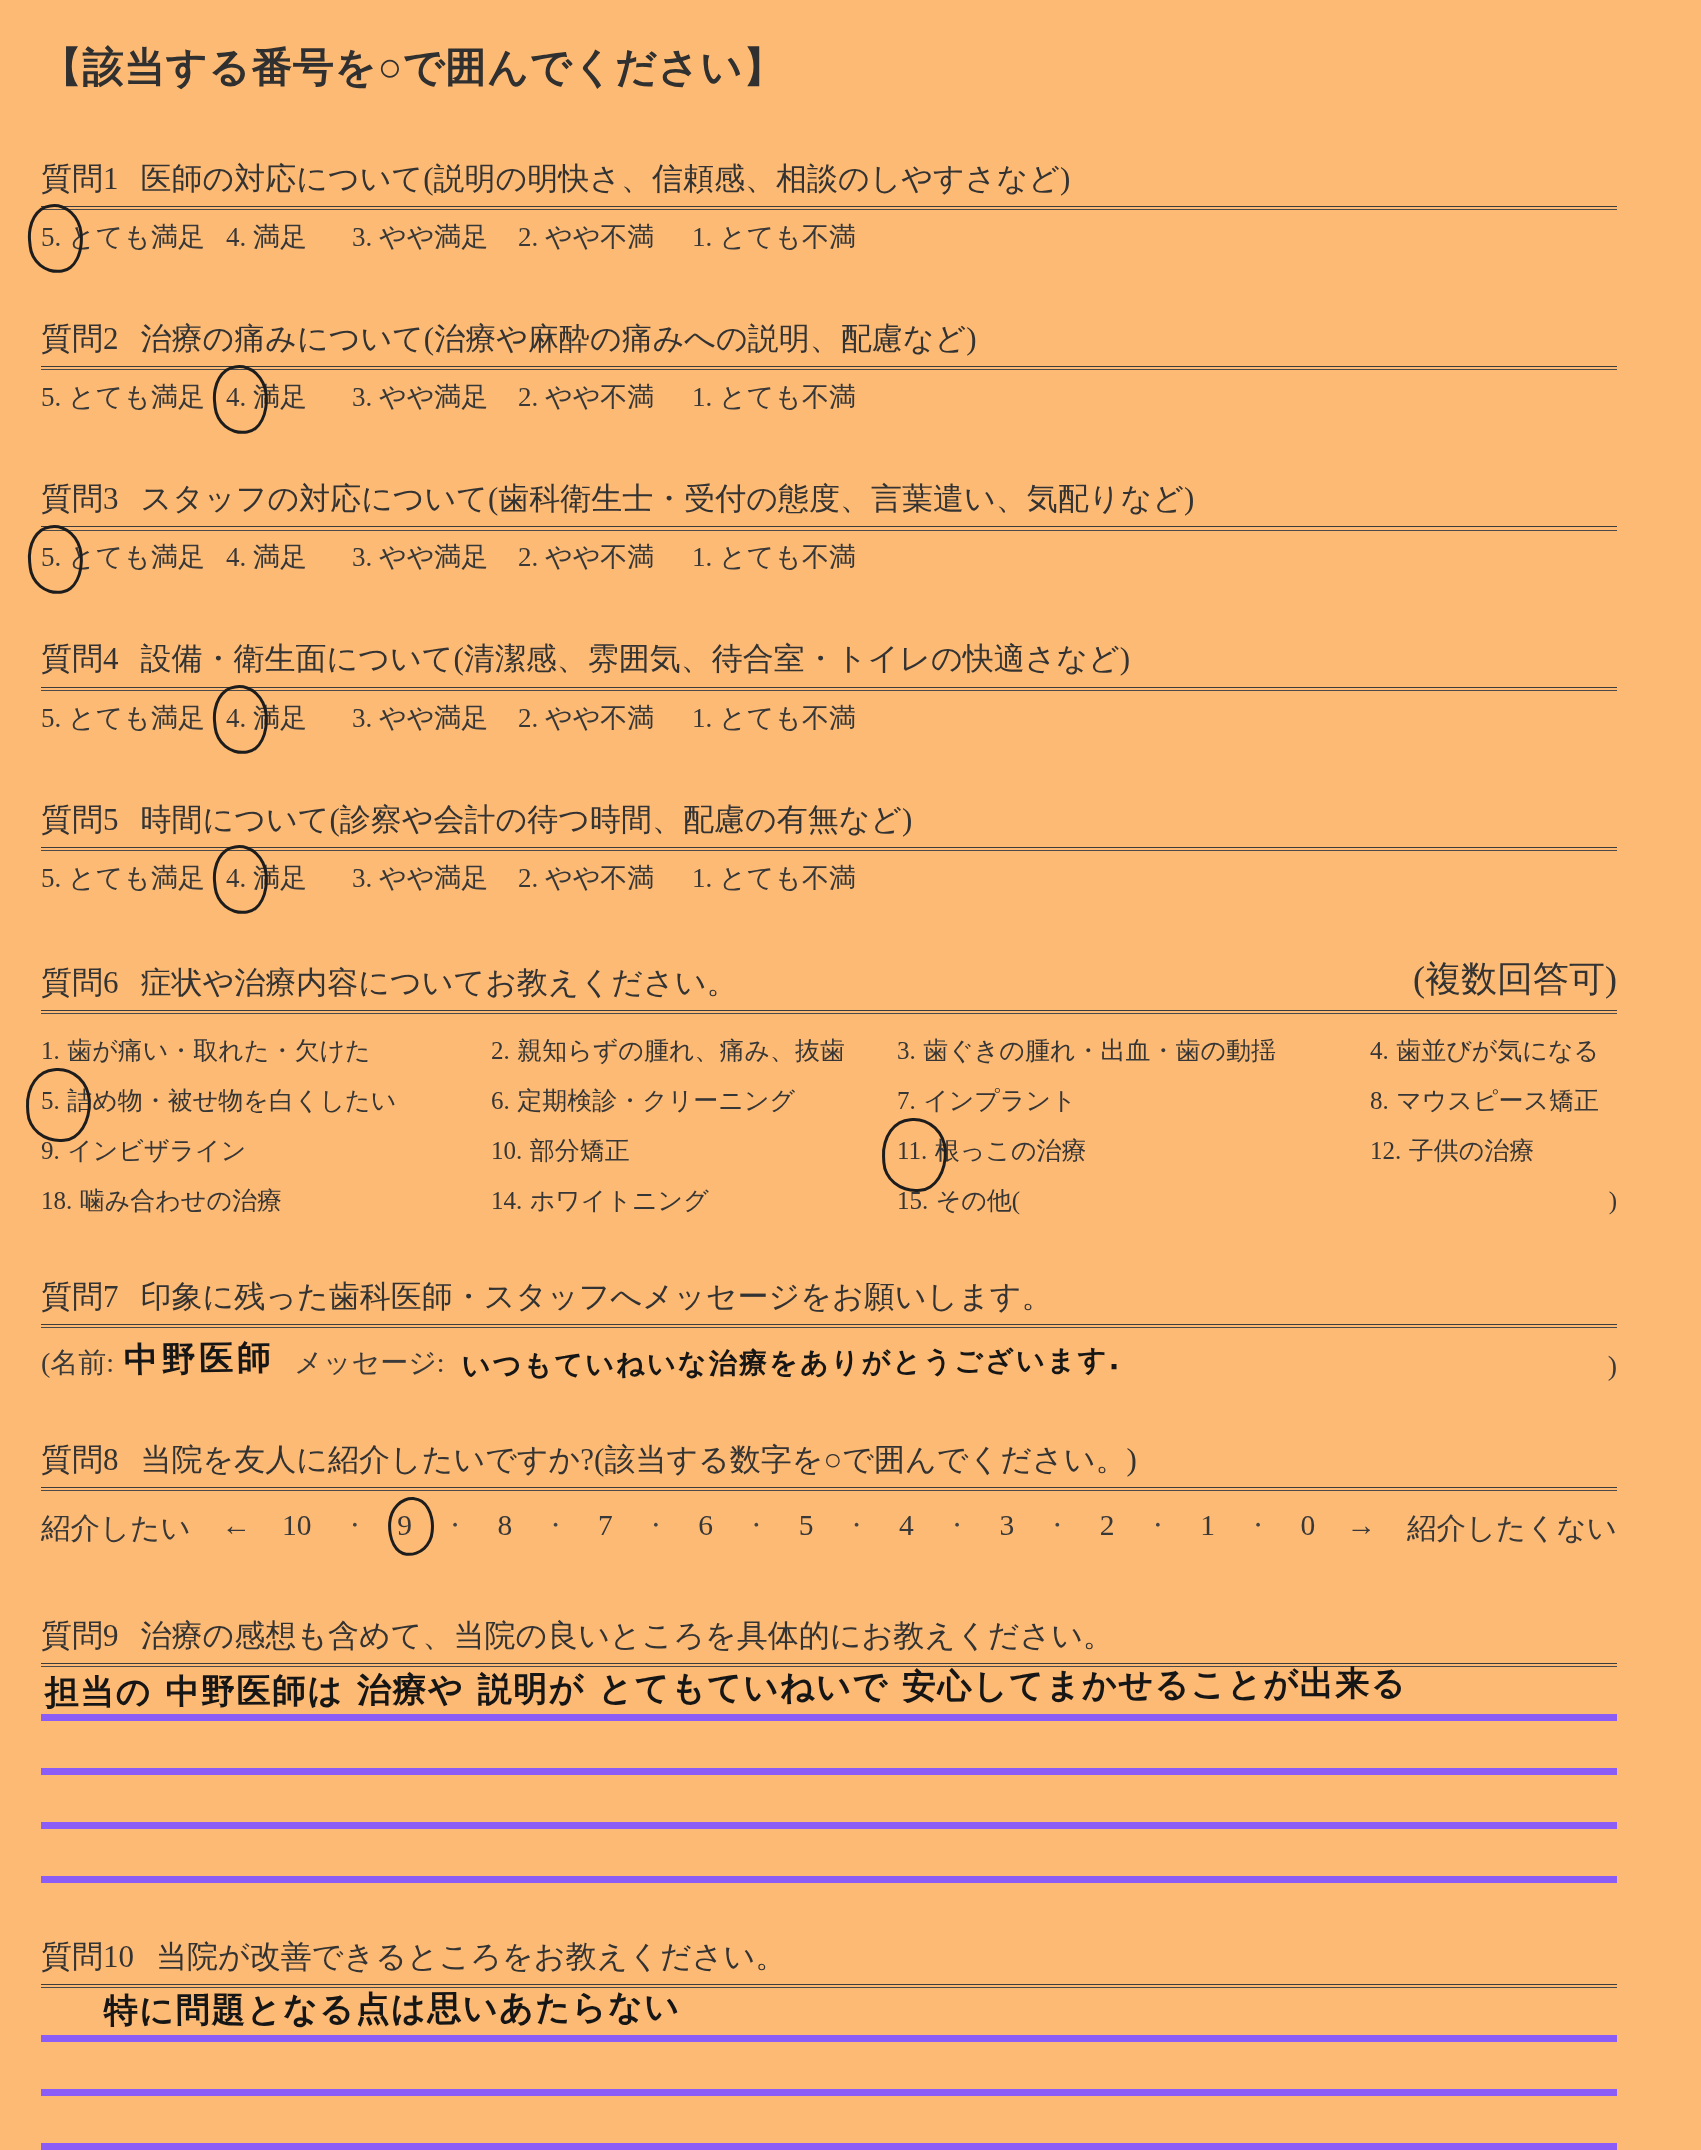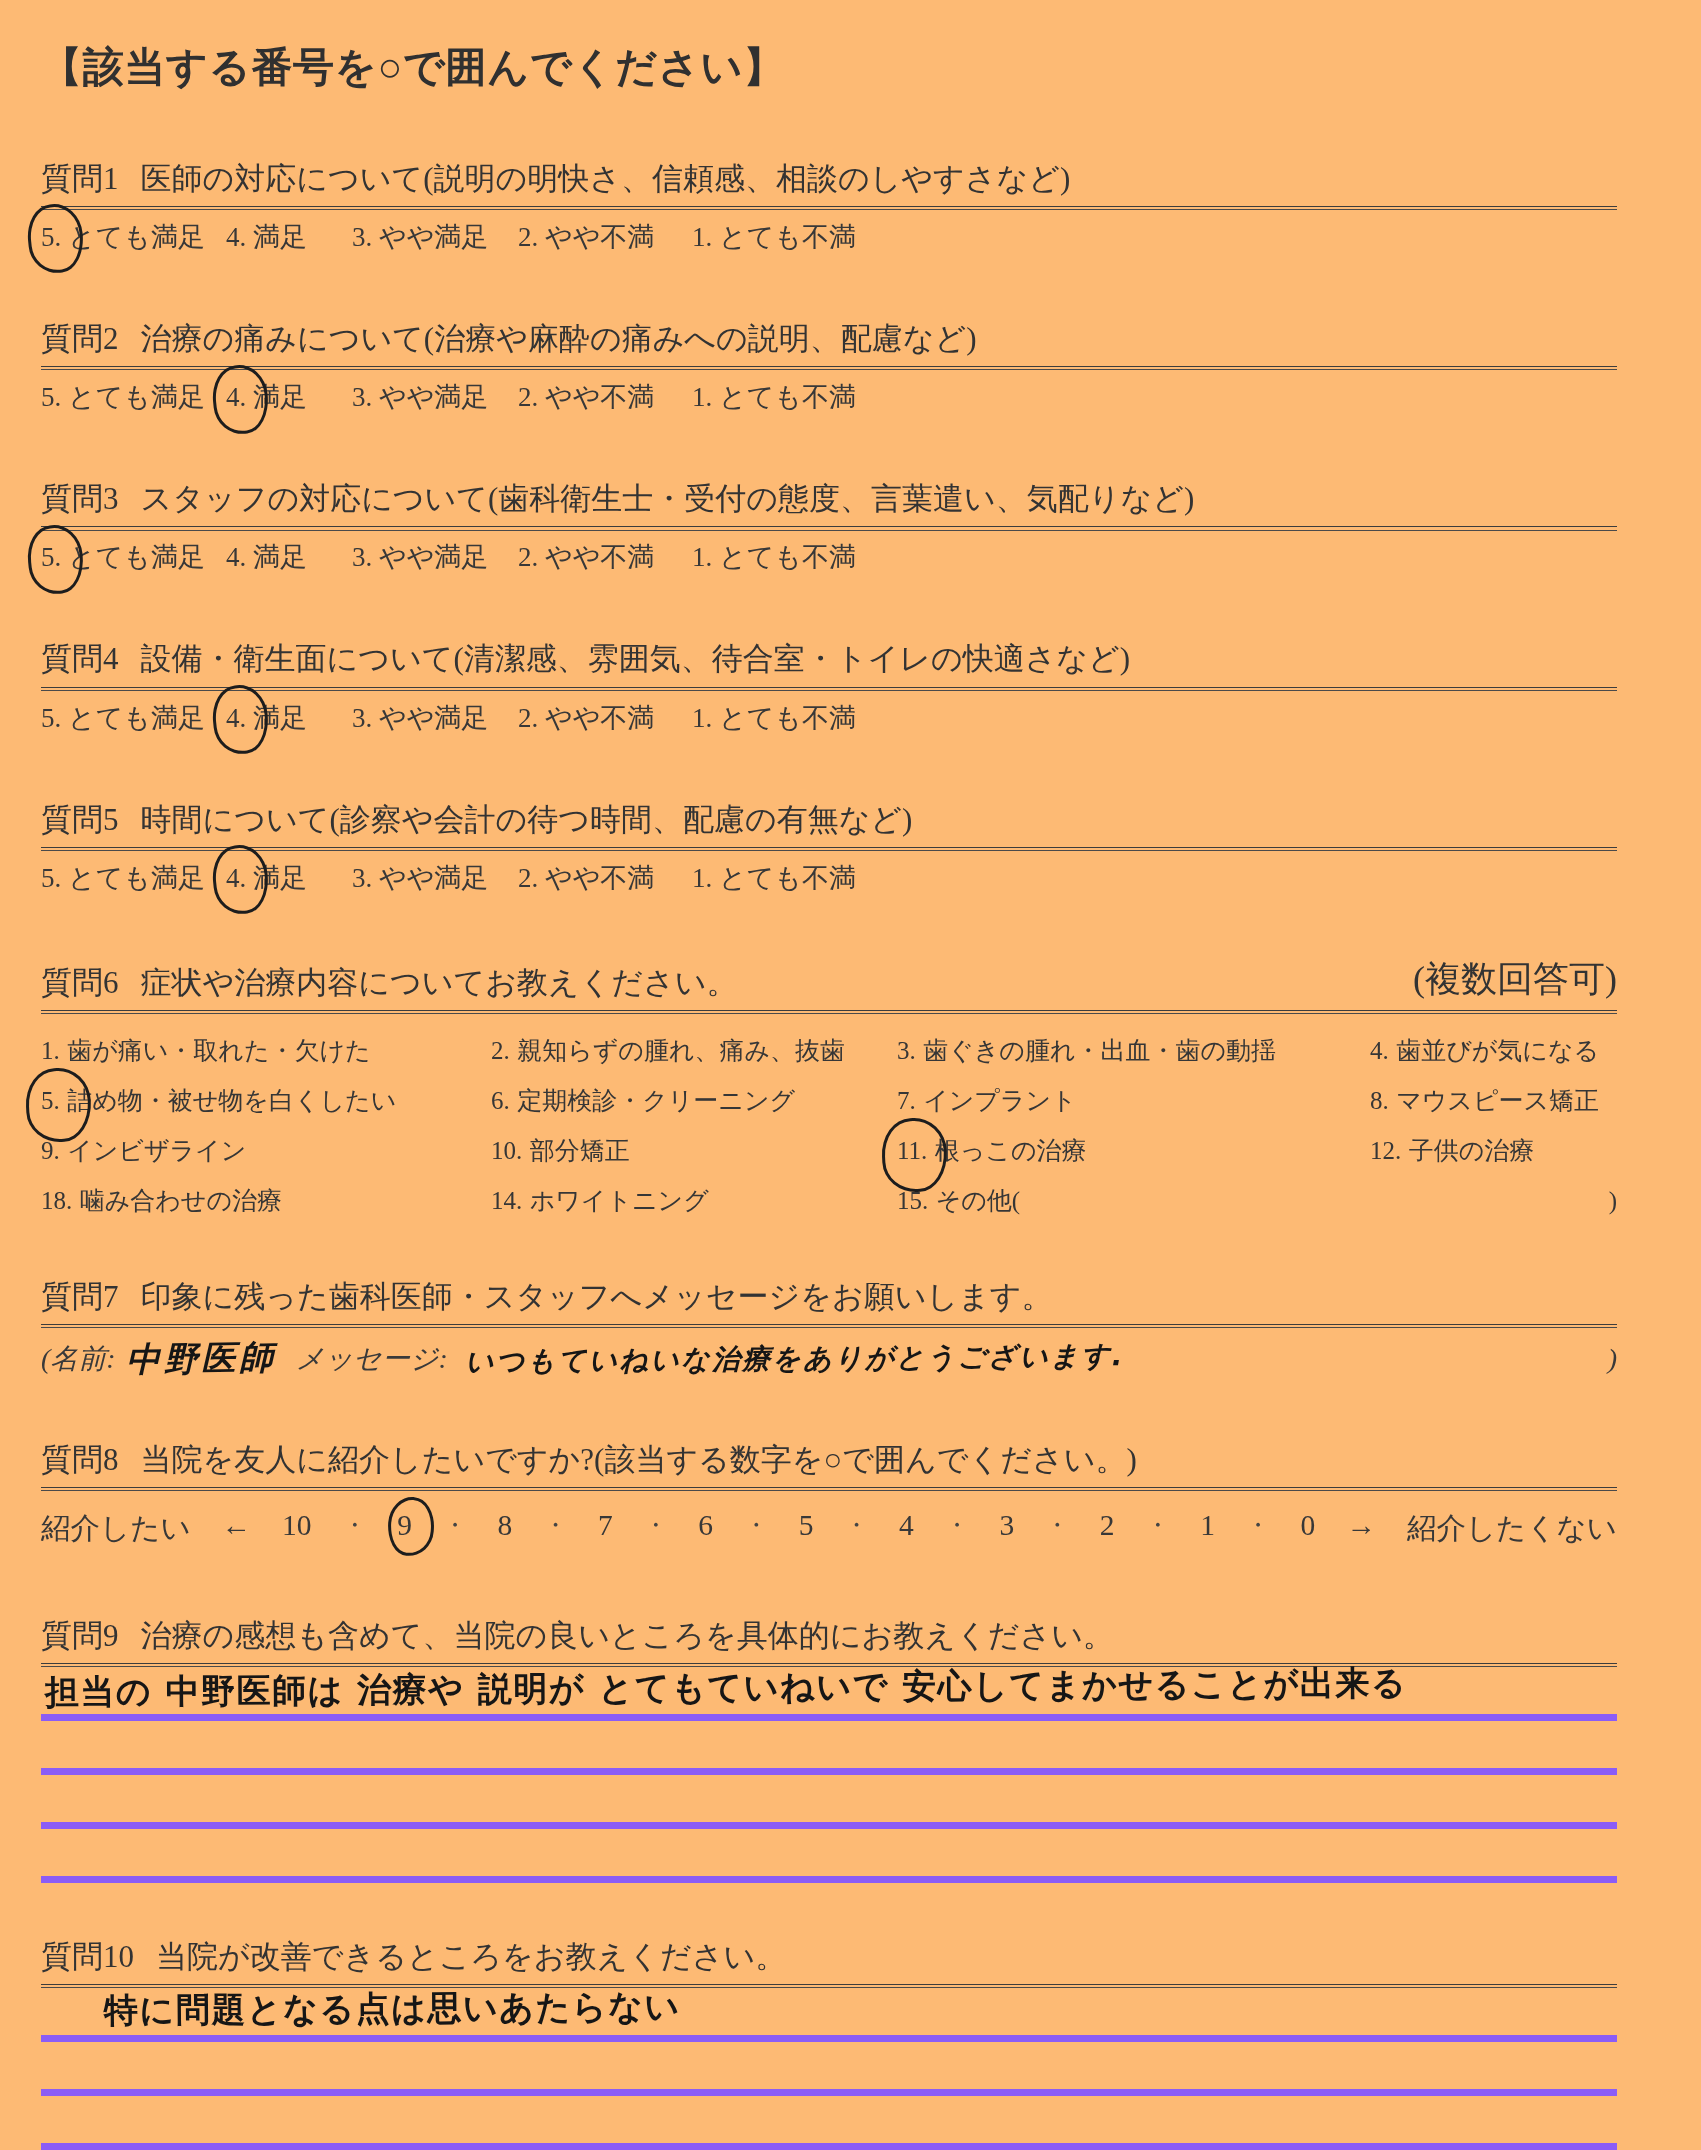--- a/index.html
+++ b/index.html
@@ -43,21 +43,21 @@
   
   .q6-grid{
     display:grid; grid-template-columns:450px 406px 473px 1fr;
     margin-top:11.8px; font-size:25px; color:#363636; row-gap:0;
   }
   .gitem{height:50px; display:flex; align-items:center; white-space:nowrap;}
   .gitem .num{margin-right:7.4px;}
   .gspan{grid-column:3 / 5;}
   .gspacer{flex:1;}
   
-  .q7-row{display:flex; align-items:center; margin-top:7.4px; font-size:28px; color:#3a3a3a;font-style:italic;}
+  .q7-row{display:flex; align-items:flex-end; margin-top:7.4px; font-size:28px; color:#3a3a3a;}
   .spacer{flex:1;}
   .hand{font-family:"DejaVu Sans", sans-serif; font-weight:700; color:#161616;}
   .hand-name{font-size:34px; letter-spacing:3.7px; margin:0 19px 0 10.3px; transform:rotate(-1deg);}
   .hand-msg{font-size:28px; letter-spacing:2.2px; margin-left:17.7px; transform:rotate(-0.5deg);}
   
   .q8-row{
     display:flex; justify-content:space-between; align-items:flex-start;
     margin-top:18px; font-size:29.5px; color:#383838;
   }
   .q8num{position:relative;}

